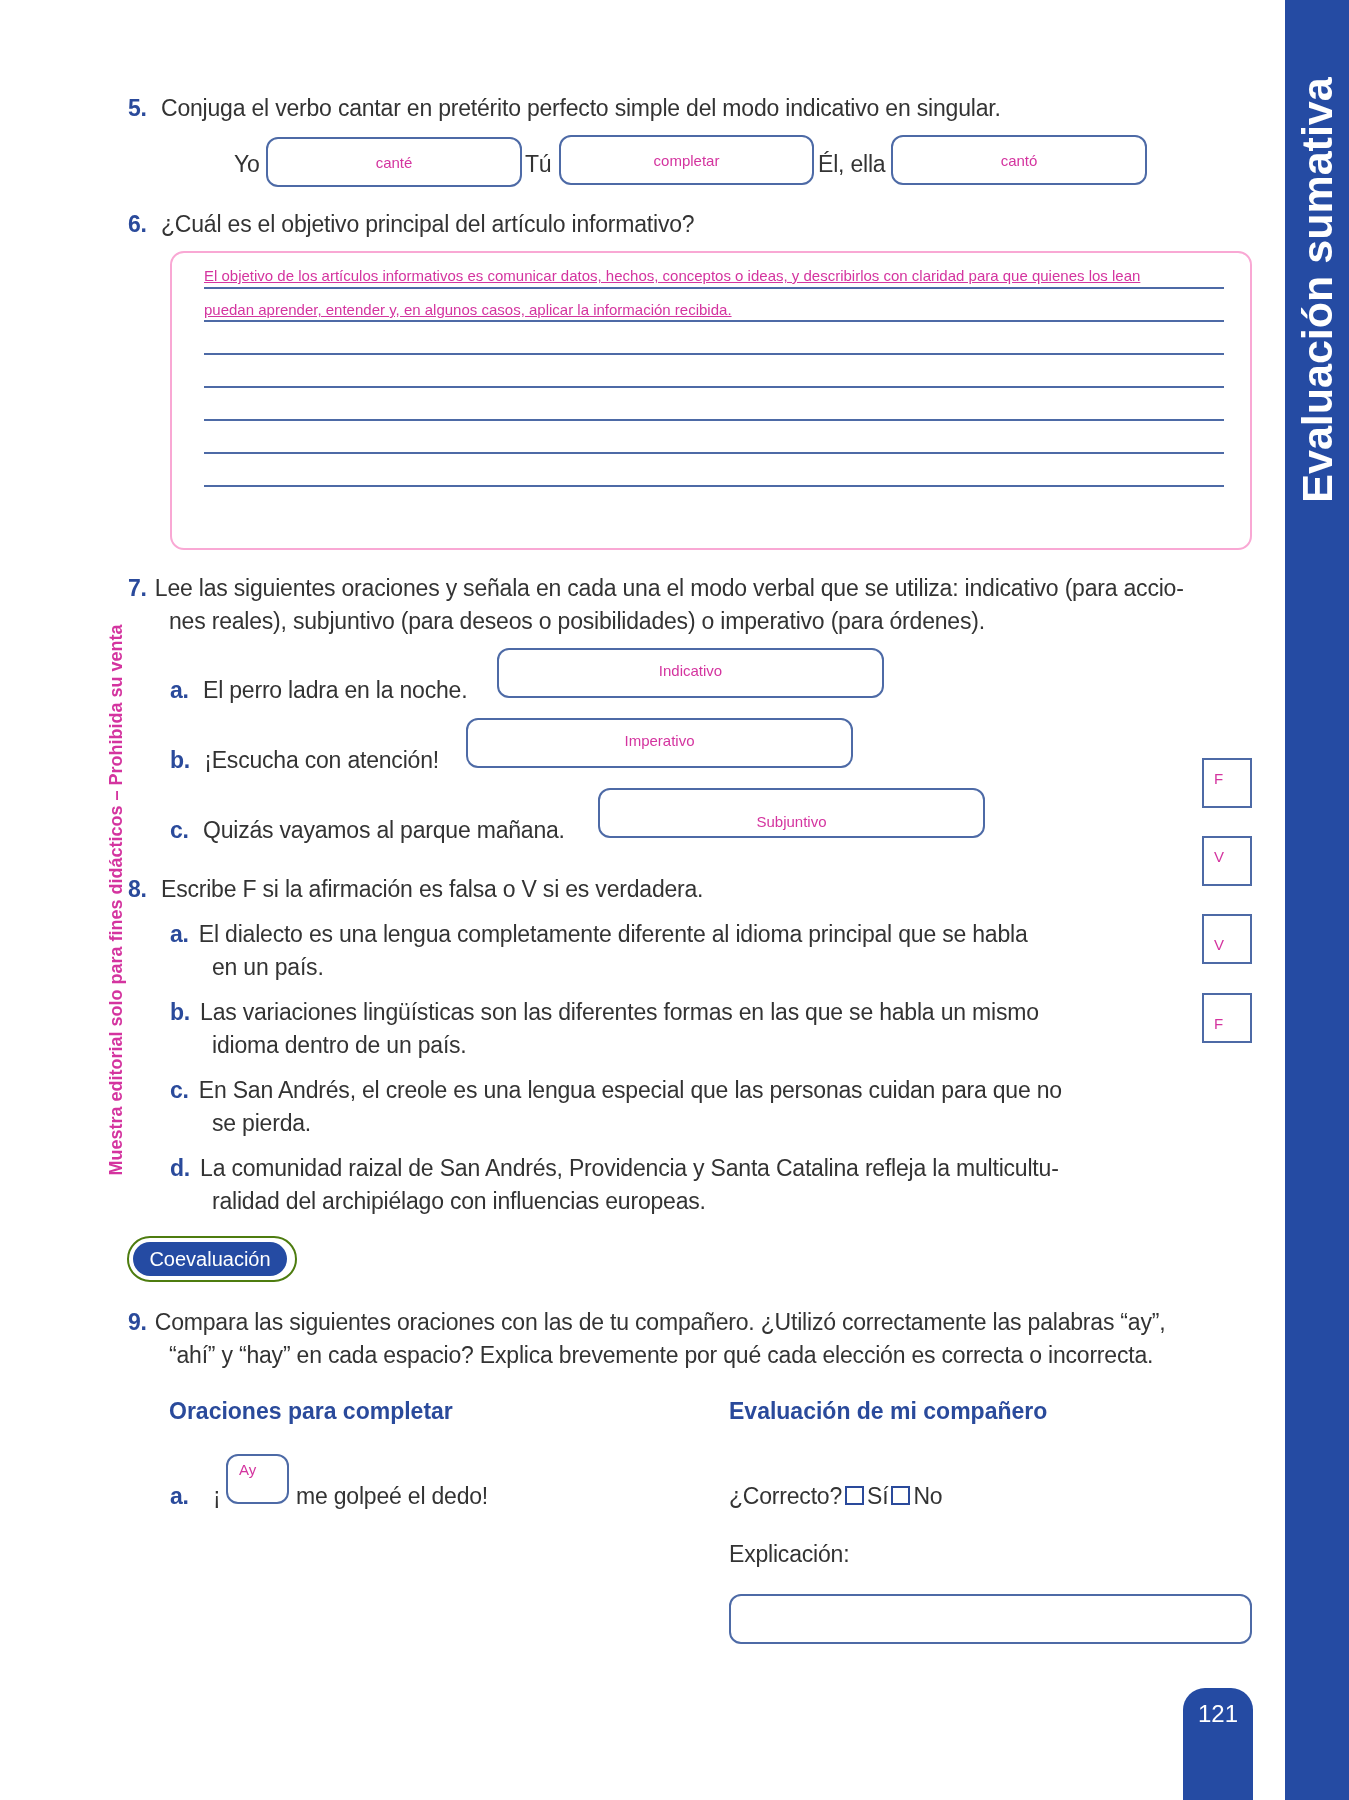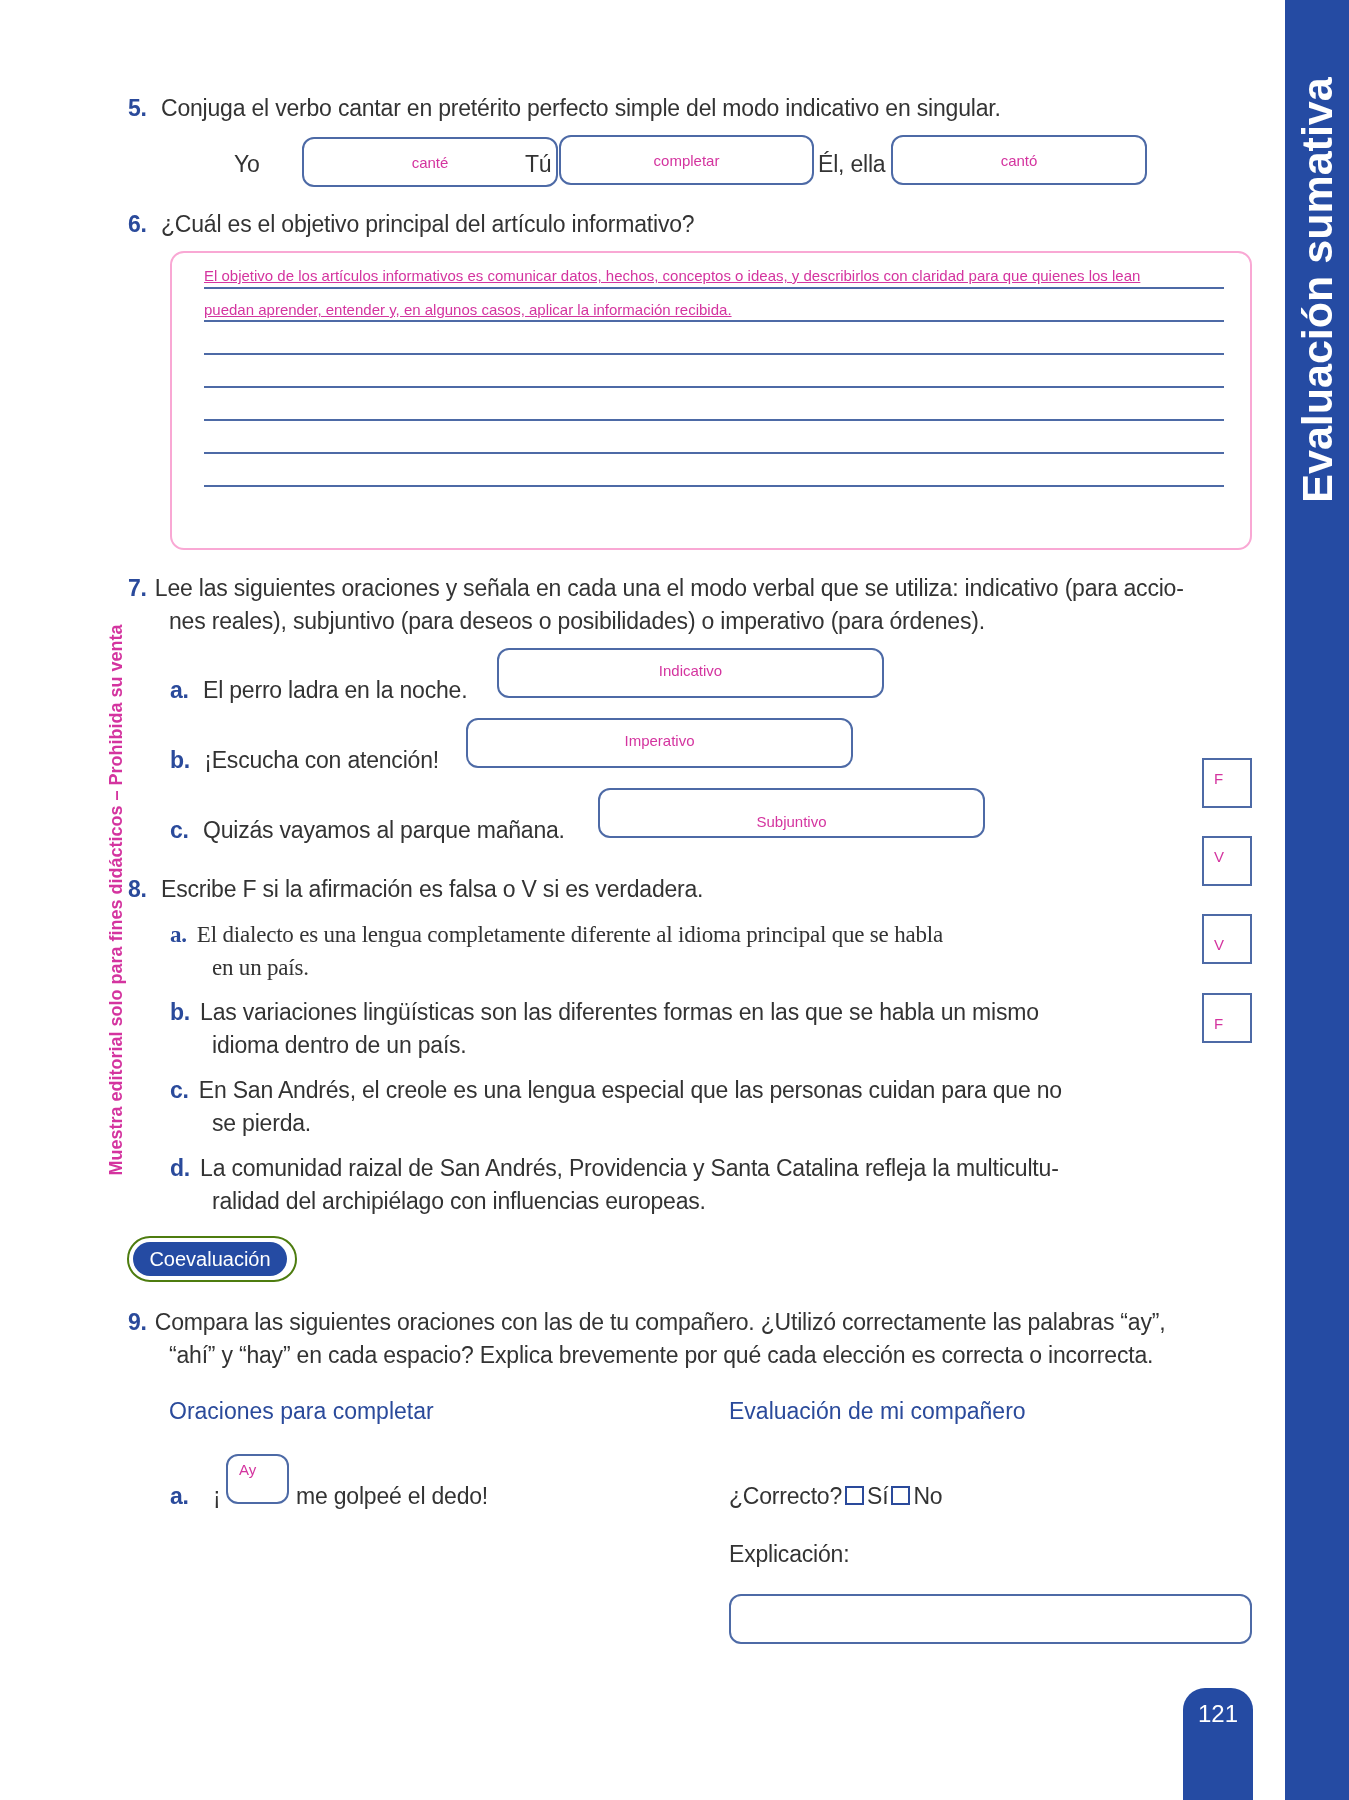--- a/index.html
+++ b/index.html
@@ -39,42 +39,42 @@
   .tf { position: absolute; left: 1202px; width: 50px; height: 50px; border: 2px solid #4d6aa6; box-sizing: border-box; color: #d4349f; font-size: 15px; padding: 10px 0 0 10px; }
   .badge-outer {
     position: absolute; left: 127px; top: 1236px; width: 170px; height: 46px;
     border: 2px solid #4d7c0f; border-radius: 24px; box-sizing: border-box; background: #fff;
   }
   .badge-inner {
     position: absolute; left: 4px; top: 4px; width: 154px; height: 34px;
     background: #254ba3; border-radius: 18px; color: #fff; font-size: 20px;
     display: flex; align-items: center; justify-content: center;
   }
-  .subhead { color: #2a4a9b; font-weight: normal; font-size: 23px; }
+  .subhead { color: #2a4a9b; font-weight: bold; font-size: 23px; }
   .chk { display: inline-block; width: 15px; height: 15px; border: 2px solid #2a4a9b; vertical-align: -1px; margin: 0 3px; }
   .page-tab {
     position: absolute; left: 1183px; top: 1688px; width: 70px; height: 112px;
     background: #254ba3; border-radius: 22px 22px 0 0; color: #fff; font-size: 24px;
     text-align: center; padding-top: 12px; box-sizing: border-box;
   }
 </style>
 </head>
 <body>
 
 <div class="sidebar"></div>
 <div class="sidebar-title">Evaluación sumativa</div>
 
 <div class="watermark">Muestra editorial solo para fines didácticos – Prohibida su venta</div>
 
 <div class="abs qtext" style="left:128px; top:92px;">
   <span class="num">5.</span>
   <span style="margin-left:8px;">Conjuga el verbo cantar en pretérito perfecto simple del modo indicativo en singular.</span>
 </div>
 <span class="abs qtext" style="left:234px; top:148px;">Yo</span>
-<div class="box" style="left:266px; top:137px; width:256px; height:50px;margin-left:36px;">
+<div class="box" style="left:266px; top:137px; width:256px; height:50px;">
     <span>canté</span>
   </div>
 <span class="abs qtext" style="left:525px; top:148px;">Tú</span>
 <div class="box" style="left:559px; top:135px; width:255px; height:50px;">
     <span>completar</span>
   </div>
 <span class="abs qtext" style="left:818px; top:148px;">Él, ella</span>
 <div class="box" style="left:891px; top:135px; width:256px; height:50px;">
     <span>cantó</span>
   </div>
@@ -122,21 +122,21 @@
 </div>
 <div class="box" style="left:598px; top:788px; width:387px; height:50px; align-items:center; padding-top:16px;">
     <span>Subjuntivo</span>
   </div>
 
 <div class="abs qtext" style="left:128px; top:873px;">
   <span class="num">8.</span>
   <span style="margin-left:8px;">Escribe F si la afirmación es falsa o V si es verdadera.</span>
 </div>
 
-<div class="abs qtext" style="left:170px; top:918px;font-family:Liberation Serif, serif;">
+<div class="abs qtext" style="left:170px; top:918px;">
   <div><span class="num">a.</span><span style="margin-left:10px;">El dialecto es una lengua completamente diferente al idioma principal que se habla</span></div>
   <div style="padding-left:42px;">en un país.</div>
 </div>
 <div class="abs qtext" style="left:170px; top:996px;">
   <div><span class="num">b.</span><span style="margin-left:10px;">Las variaciones lingüísticas son las diferentes formas en las que se habla un mismo</span></div>
   <div style="padding-left:42px;">idioma dentro de un país.</div>
 </div>
 <div class="abs qtext" style="left:170px; top:1074px;">
   <div><span class="num">c.</span><span style="margin-left:10px;">En San Andrés, el creole es una lengua especial que las personas cuidan para que no</span></div>
   <div style="padding-left:42px;">se pierda.</div>

